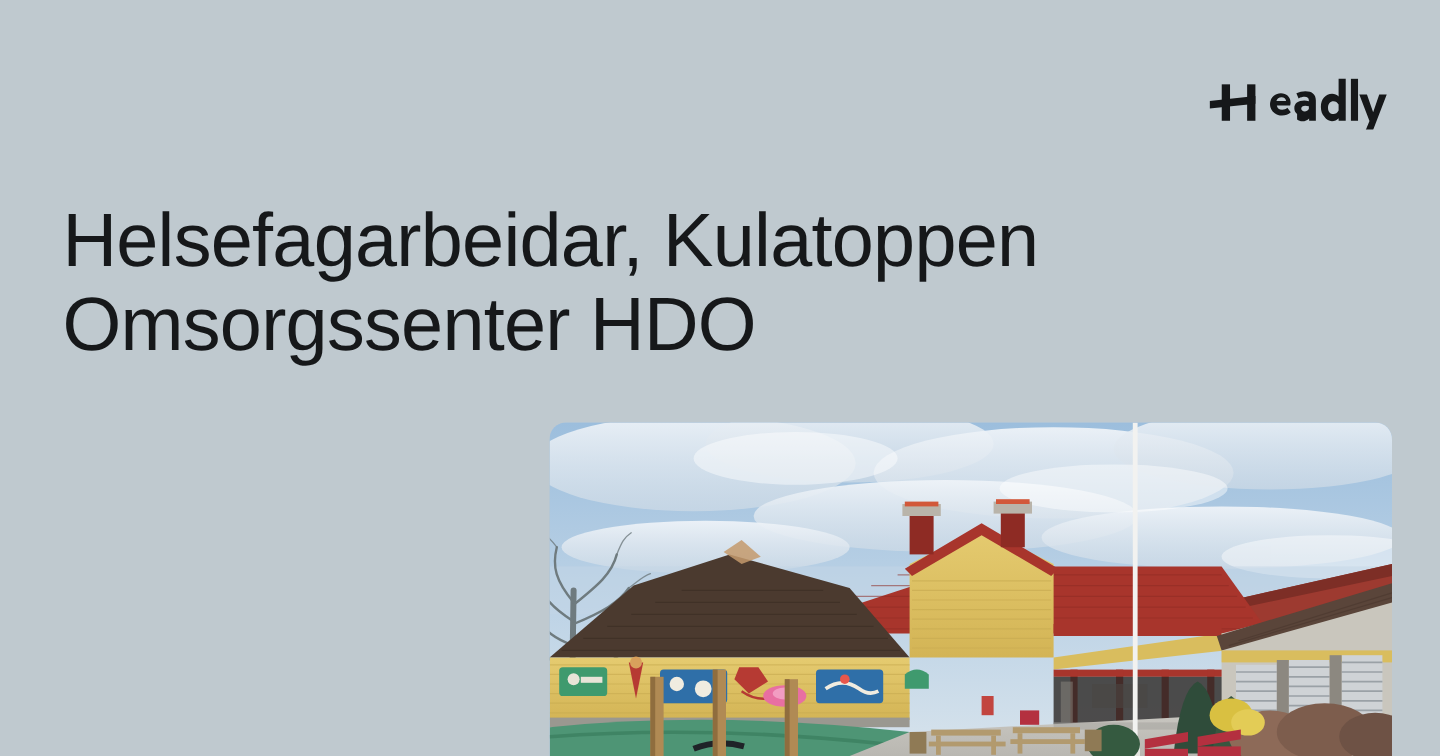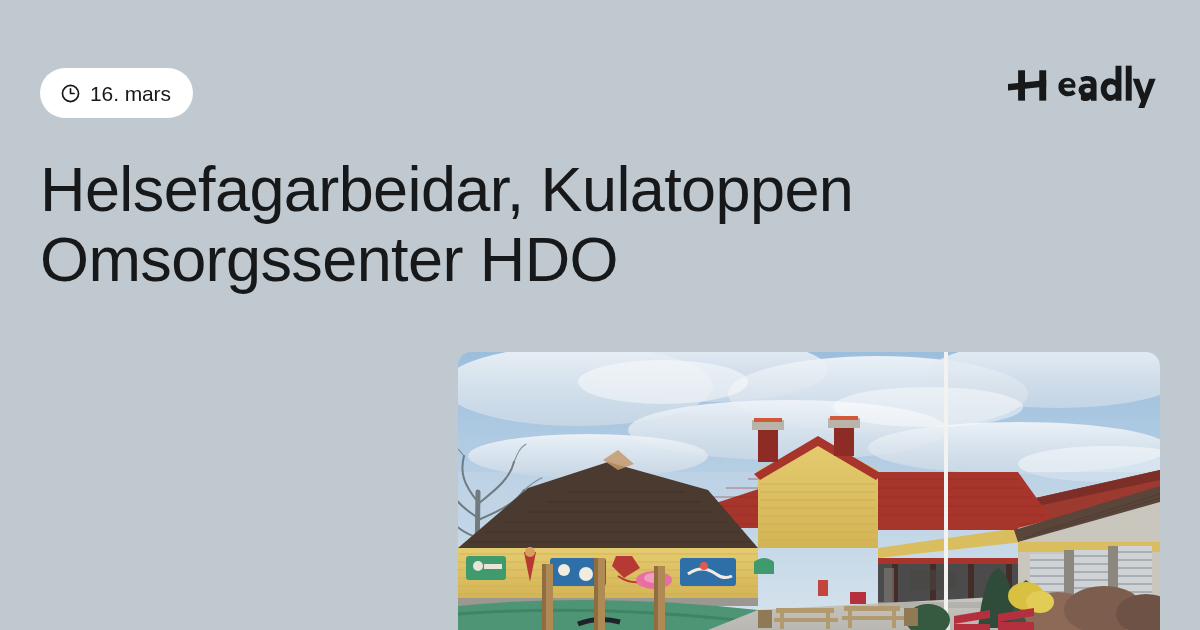--- a/index.html
+++ b/index.html
@@ -61,21 +61,21 @@
     align-items: center;
   }
   .brand-svg { display: block; height: 46px; }
 
   
   .headline {
     position: absolute;
     left: 40px;
     top: 155px;
     width: 1080px;
-    margin: 0;
+    margin: 12px;
     font-size: 63px;
     line-height: 1.11;
     font-weight: 400;
     letter-spacing: -0.6px;
     color: #16181a;
     white-space: pre-line;
   }
 
   
   .photo-frame {
@@ -92,27 +92,20 @@
     display: block;
     width: 702px;
     height: 278px;
   }
 </style>
 </head>
 <body>
 
 <div class="card">
 
-  <div class="date-badge">
-    <svg class="clock-icon" viewBox="0 0 24 24" aria-hidden="true">
-      <circle cx="12" cy="12" r="9.2" fill="none" stroke="#16181a" stroke-width="1.9"></circle>
-      <path d="M12 6.6 V12 H16.1" fill="none" stroke="#16181a" stroke-width="1.9" stroke-linecap="round" stroke-linejoin="round"></path>
-    </svg>
-    <span class="date-text">16. mars</span>
-  </div>
 
   <div class="brand-logo">
     <svg class="brand-svg" viewBox="0 0 330 100" aria-hidden="true">
       <g fill="#16181a">
 
         <rect x="22" y="18" width="15" height="66"></rect>
         <rect x="68" y="18" width="15" height="66"></rect>
         <polygon points="0,48 83,39 83,53 0,62"></polygon>
 
         <path d="M118 70.5c-6.6-5-9.6-12.2-8.2-20.2 1.6-9.5 9.6-16.1 19.3-16.1 10.2 0 17.6 6.9 17.6 16.6 0 2-0.2 3.5-0.8 5.4h-24.1c0.6 4.9 4.3 8 9.7 8 3.6 0 6.5-1.1 9.3-3.6l6.3 8.1c-4.4 4-9.6 5.9-16 5.9-5.1 0-9.5-1.3-13.1-4.1zm20.6-22.3c-0.4-4.3-3.6-7-8.3-7-4.7 0-8.2 2.8-9.3 7z"></path>

